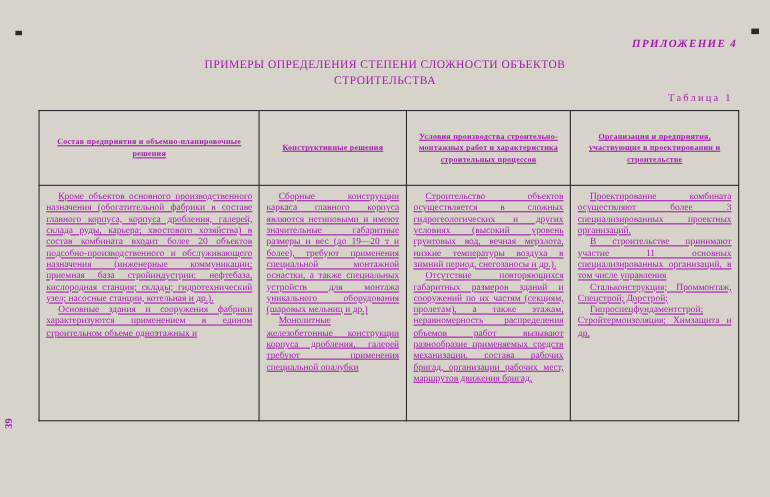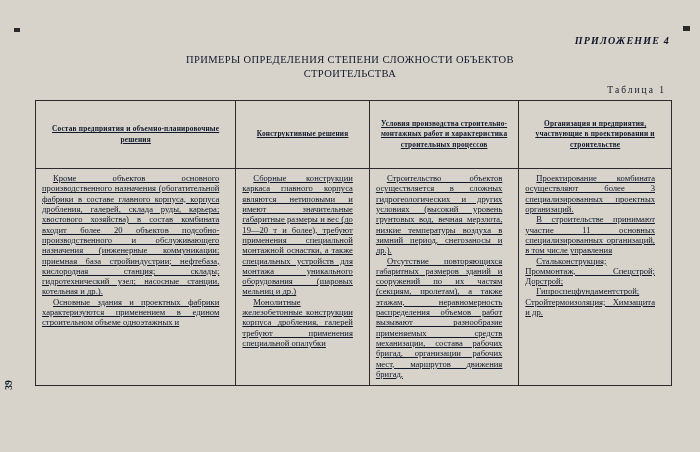--- a/index.html
+++ b/index.html
@@ -2,21 +2,21 @@
 <html lang="ru"><head>
 <meta charset="utf-8">
 <style>
   * { margin:0; padding:0; box-sizing:border-box; }
   html,body { width:700px; height:452px; }
   body { background:#c8c4bb; overflow:hidden; }
   .page {
     position:relative; width:700px; height:452px;
     background:#d7d3ca;
     font-family:"Liberation Serif", serif;
-    color:#0f172a;
+    color:#a21caf;
     overflow:hidden;
   }
   .scan-mark { position:absolute; background:#2a2a2a; }
   .mark-tl { left:14px; top:28px; width:6px; height:4px; }
   .mark-tr { right:10px; top:26px; width:7px; height:5px; }
   .appendix {
     position:absolute; top:35px; right:30px;
     font-style:italic; font-weight:bold; font-size:10px; letter-spacing:1.2px;
   }
   .doc-title {
@@ -35,21 +35,21 @@
   table.main-table {
     position:absolute; top:100px; left:35px; width:637px;
     border-collapse:collapse; table-layout:fixed;text-decoration:underline;
   }
   .main-table th, .main-table td { border:1px solid #2b2b2b; }
   .main-table th {
     font-size:7.3px; font-weight:bold; text-align:center; vertical-align:middle;
     padding:5px 6px; line-height:1.4; letter-spacing:0.2px; height:68px;
   }
   .main-table td {
-    vertical-align:top; padding:4px 16px 6px 6px;
+    vertical-align:top; padding:4px 6px 6px 6px;
     font-size:8.6px; line-height:1.2; height:214px;
   }
   .para {
     text-align:justify; text-indent:11px;
     hyphens:auto; -webkit-hyphens:auto; word-break:break-word;
   }
   .page-number {
     position:absolute; left:4px; top:380px;
     transform:rotate(-90deg); transform-origin:center;
     font-weight:bold; font-size:9.5px;
@@ -85,21 +85,21 @@
         <th>Состав предприятия и объемно-планировочные решения</th>
         <th>Конструктивные решения</th>
         <th>Условия производства строительно-монтажных работ и характеристика строительных процессов</th>
         <th>Организация и предприятия, участвующие в проектировании и строительстве</th>
       </tr>
     </thead>
     <tbody>
       <tr>
         <td>
           <p class="para">Кроме объектов основного производственного назначения (обогатительной фабрики в составе главного корпуса, корпуса дробления, галерей, склада руды, карьера; хвостового хозяйства) в состав комбината входит более 20 объектов подсобно-производственного и обслуживающего назначения (инженерные коммуникации; приемная база стройиндустрии; нефтебаза, кислородная станция; склады; гидротехнический узел; насосные станции, котельная и др.).</p>
-          <p class="para">Основные здания и проектных фабрики характеризуются применением в едином строительном объеме одноэтажных и</p>
+          <p class="para">Основные здания и сооружения фабрики характеризуются применением в едином строительном объеме одноэтажных и</p>
         </td>
         <td>
           <p class="para">Сборные конструкции каркаса главного корпуса являются нетиповыми и имеют значительные габаритные размеры и вес (до 19—20 т и более), требуют применения специальной монтажной оснастки, а также специальных устройств для монтажа уникального оборудования (шаровых мельниц и др.)</p>
           <p class="para">Монолитные железобетонные конструкции корпуса дробления, галерей требуют применения специальной опалубки</p>
         </td>
         <td>
           <p class="para">Строительство объектов осуществляется в сложных гидрогеологических и других условиях (высокий уровень грунтовых вод, вечная мерзлота, низкие температуры воздуха в зимний период, снегозаносы и др.).</p>
           <p class="para">Отсутствие повторяющихся габаритных размеров зданий и сооружений по их частям (секциям, пролетам), а также этажам, неравномерность распределения объемов работ вызывают разнообразие применяемых средств механизации, состава рабочих бригад, организации рабочих мест, маршрутов движения бригад,</p>
         </td>
         <td>

